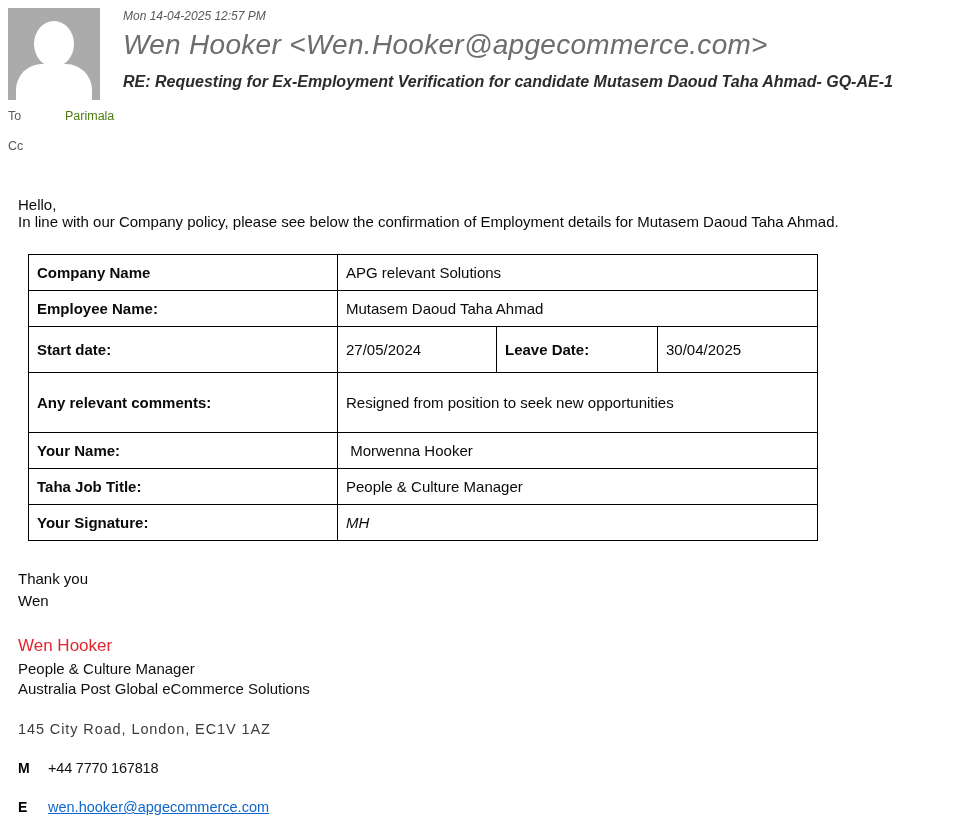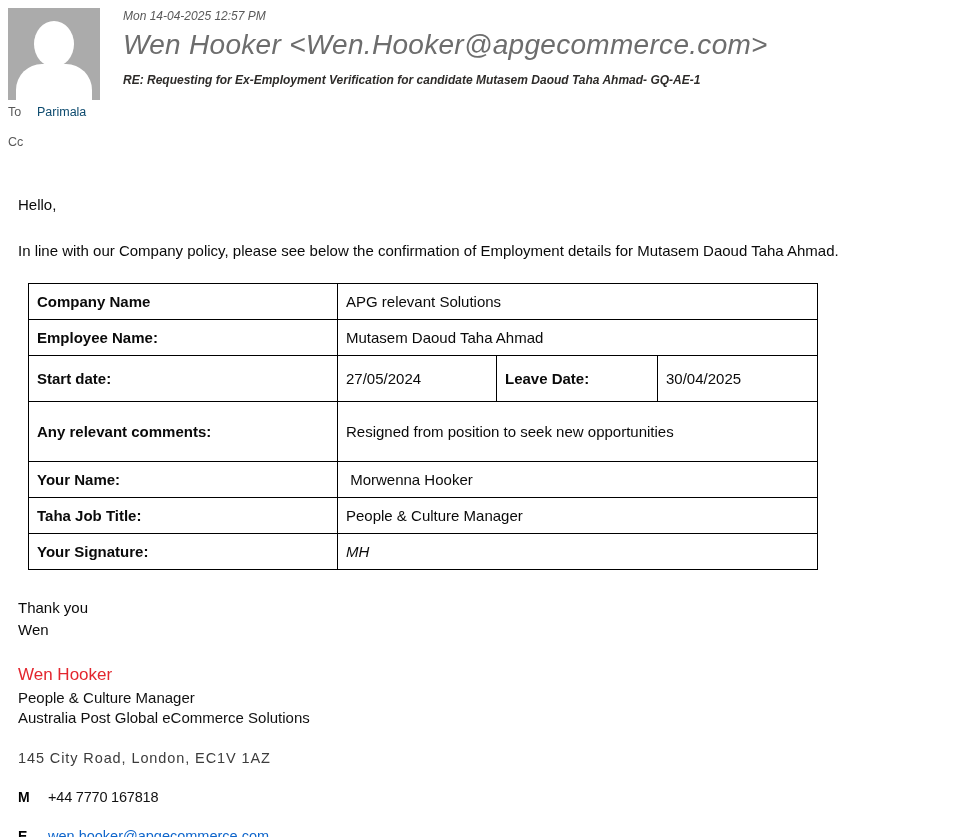--- a/index.html
+++ b/index.html
@@ -13,33 +13,33 @@
     background:#ababab; overflow:hidden; }
   .avatar .head { position:absolute; left:50%; top:13px; transform:translateX(-50%);
     width:40px; height:46px; background:#ffffff; border-radius:50%; }
   .avatar .shoulders { position:absolute; left:50%; bottom:-20px; transform:translateX(-50%);
     width:76px; height:56px; background:#ffffff; border-radius:26px 26px 0 0; }
 
   .header-main { margin-left:123px; padding-top:9px;font-style:italic; }
   .date-line { font-size:12px; color:#595959; }
   .sender-line { margin-top:6px; font-size:28px; font-weight:300; color:#6d6d6d;
     letter-spacing:0.3px; white-space:nowrap; overflow:hidden; }
-  .subject-line { margin-top:12px; font-size:12px; font-weight:700; color:#2e2c2a;
+  .subject-line { margin-top:12px; font-size:16px; font-weight:700; color:#2e2c2a;
     white-space:nowrap; overflow:hidden; }
 
   .recip-row { display:flex; margin-left:8px; font-size:12.5px; }
-  .recip-row.to { margin-top:18px; }
+  .recip-row.to { margin-top:18px;gap:28px; }
   .recip-row.cc { margin-top:16px; }
   .recip-label { color:#595959; width:29px; flex:0 0 29px; }
-  .recip-value { color:#0c4a6e; }
+  .recip-value { color:#4d7c0f; }
 
   
   .email-body { margin-left:18px; font-size:15px; }
   .greeting { margin-top:36px; }
-  .intro { margin-top:29px; }
+  .intro { }
 
   table.verif-table { border-collapse:collapse; table-layout:fixed;
     width:789px; margin:24px 0 0 10px; }
   .verif-table td { border:1px solid #000; padding:2px 4px 2px 8px;
     font-size:15px; vertical-align:middle; white-space:pre-wrap; }
   .verif-table td.lbl { font-weight:700; }
   .verif-table td.italic { font-style:italic; }
   tr.r-std  { height:36px; }
   tr.r-date { height:46px; }
   tr.r-cmnt { height:60px; }

